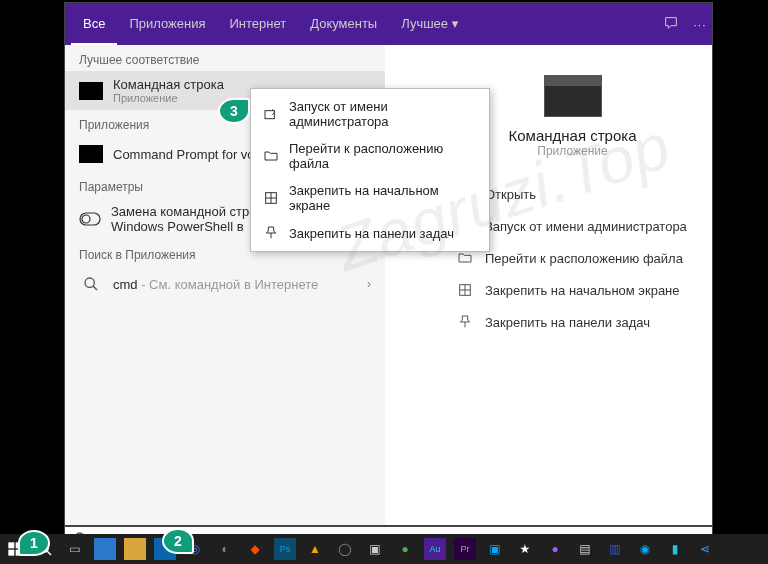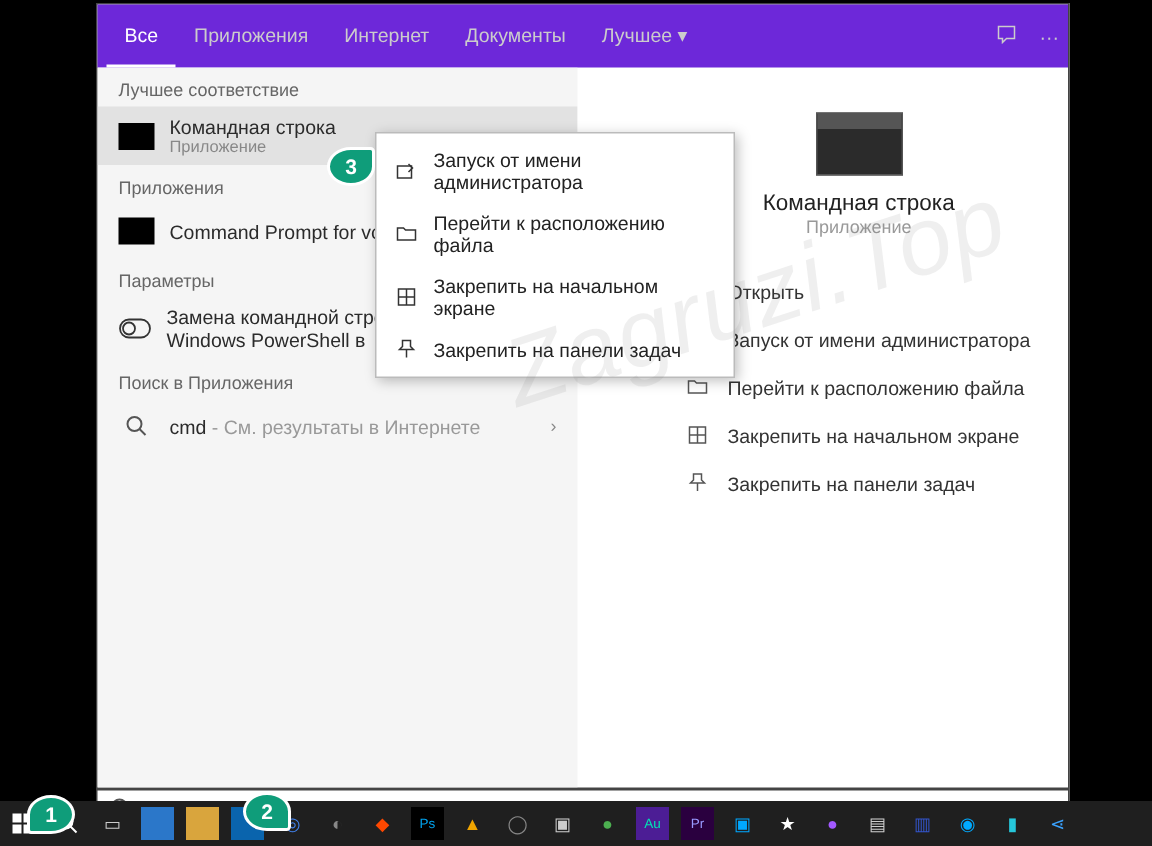--- a/index.html
+++ b/index.html
@@ -1,18 +1,18 @@
 <!DOCTYPE html>
 <html><head>
 <meta charset="utf-8">
 <style>
   * { margin:0; padding:0; box-sizing:border-box; font-family:"Segoe UI",sans-serif; }
   body { width:768px; height:564px; background:#000; overflow:hidden; position:relative; }
   .search-panel { position:absolute; left:64px; top:2px; width:649px; height:524px; background:#fff; border:1px solid #444; display:flex; flex-direction:column; }
-  .tabs { height:42px; background:#6d28d9; display:flex; align-items:center; padding:0 6px; color:#ccc; font-size:13px; }
+  .tabs { height:42px; background:#4c1d95; display:flex; align-items:center; padding:0 6px; color:#ccc; font-size:13px; }
   .tab { padding:0 12px; height:100%; display:flex; align-items:center; border-bottom:2px solid transparent; cursor:pointer; }
   .tab.active { color:#fff; border-bottom:2px solid #fff; }
   .tab-spacer { flex:1; }
   .tab-ico { margin-left:14px; color:#ccc; }
   .body { flex:1; display:flex; overflow:hidden;gap:48px; }
   .left { width:320px; background:#f5f5f5; overflow-y:auto; font-size:13px; color:#2b2b2b; }
   .sec-label { padding:8px 14px 4px; font-size:12px; color:#666; }
   .item { display:flex; align-items:center; padding:6px 14px; gap:10px; cursor:pointer; }
   .item.sel { background:#e2e2e2; }
   .item .iconbox { width:24px; height:24px; display:flex; align-items:center; justify-content:center; }
@@ -94,21 +94,21 @@
       </div>
       <div class="sec-label">Поиск в Приложения</div>
       <div class="item">
         <div class="iconbox">
             <svg width="16" height="16" viewBox="0 0 24 24" fill="none" stroke="#555" stroke-width="2">
               <circle cx="10" cy="10" r="7"></circle>
               <line x1="15" y1="15" x2="21" y2="21"></line>
             </svg>
           </div>
         <div class="txt">
-            <span><span>cmd</span><span style="color:#999"> - См. результаты в Интернете</span></span>
+            <span><span>cmd</span><span style="color:#999"> - См. командной в Интернете</span></span>
           </div>
         <span class="chev">›</span>
       </div>
     </div>
     <div class="right">
       <div class="preview-ico">
           <div class="bar"></div>
         </div>
       <div class="preview-title">Командная строка</div>
       <div class="preview-sub">Приложение</div>
@@ -201,21 +201,21 @@
         <line x1="15" y1="15" x2="21" y2="21"></line>
       </svg>
     </div>
   <div class="tb-item">▭</div>
   <div class="tb-item" style="background:#2b77c9"></div>
   <div class="tb-item" style="background:#d9a53d"></div>
   <div class="tb-item" style="background:#0a64ad"></div>
   <div class="tb-item" style="color:#4285f4">◎</div>
   <div class="tb-item" style="color:#888">◐</div>
   <div class="tb-item" style="color:#ff4800">◆</div>
-  <div class="tb-item" style="color:#00a2ed;background:#000000;font-size:9px">Ps</div>
+  <div class="tb-item" style="color:#00a2ed;background:#0c4a6e;font-size:9px">Ps</div>
   <div class="tb-item" style="color:#f0a500">▲</div>
   <div class="tb-item" style="color:#888">◯</div>
   <div class="tb-item" style="color:#ccc">▣</div>
   <div class="tb-item" style="color:#4caf50">●</div>
   <div class="tb-item" style="color:#00e3b4;background:#4c1d95;font-size:9px">Au</div>
   <div class="tb-item" style="color:#9999ff;background:#2a003f;font-size:9px">Pr</div>
   <div class="tb-item" style="color:#00a8ff">▣</div>
   <div class="tb-item" style="color:#fff">★</div>
   <div class="tb-item" style="color:#a259ff">●</div>
   <div class="tb-item" style="color:#ccc">▤</div>

